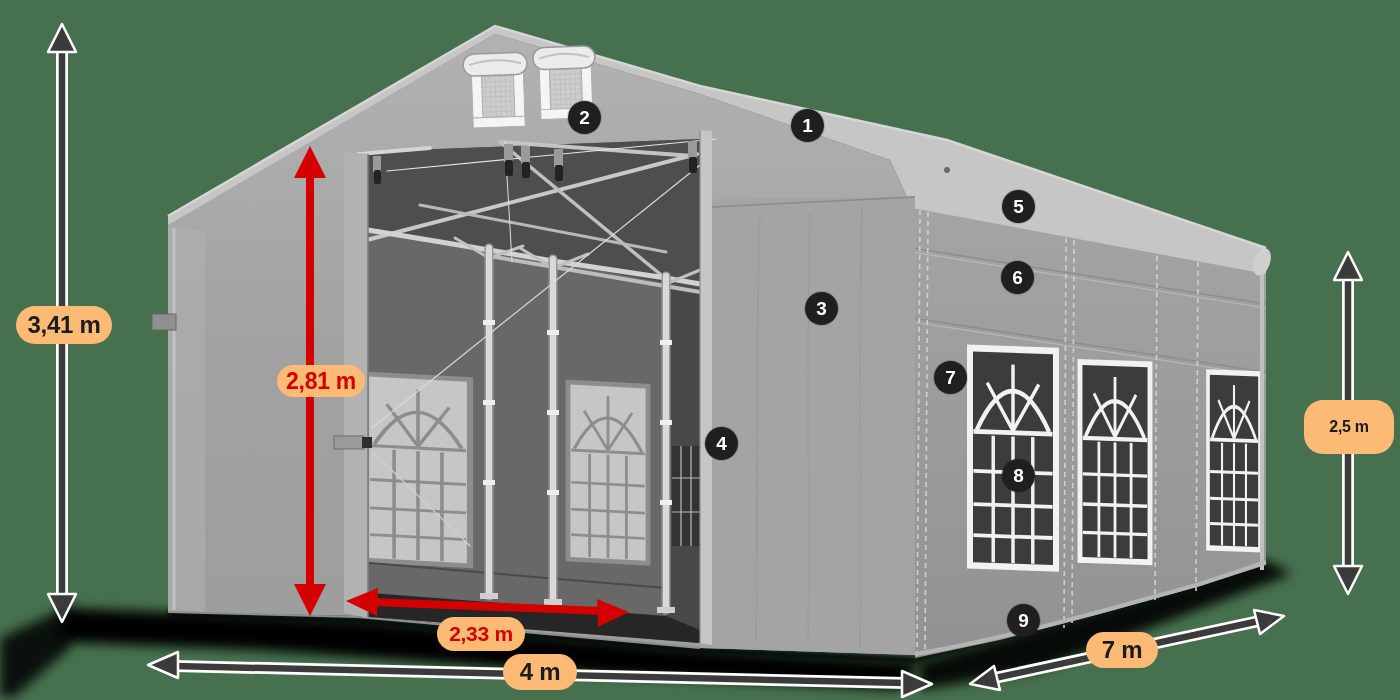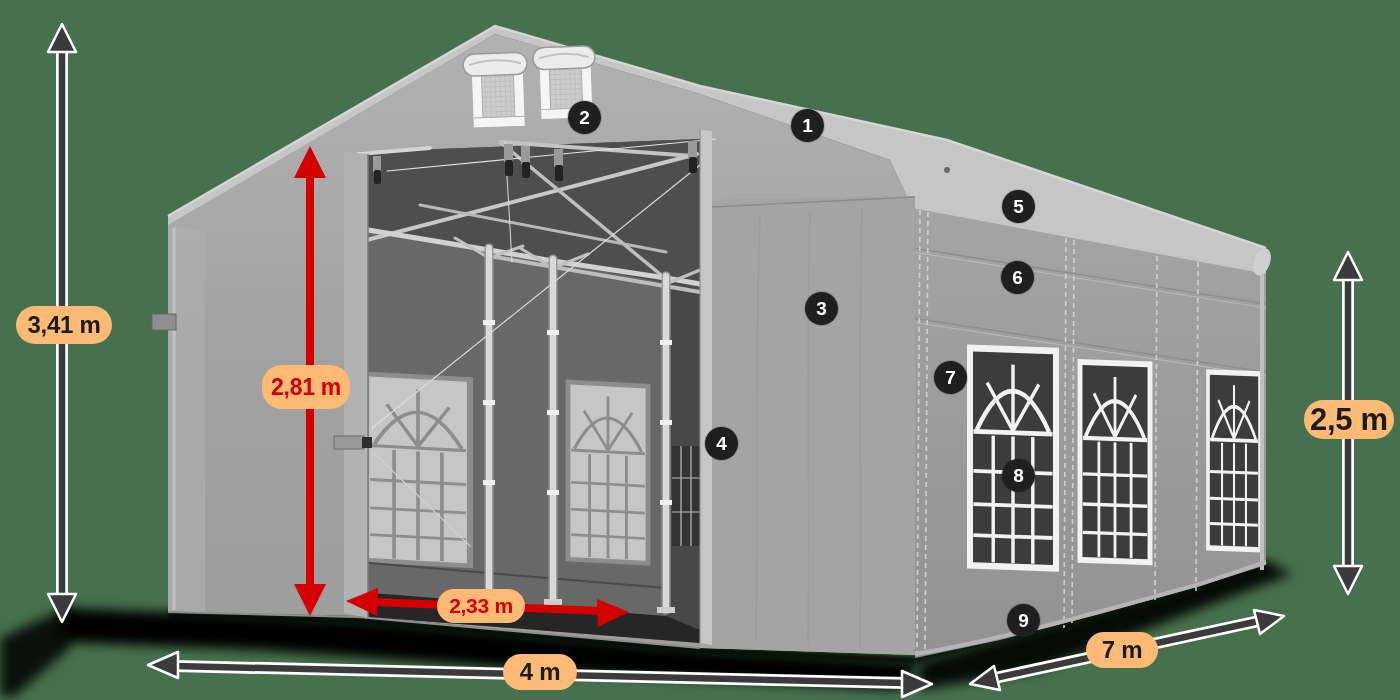--- a/index.html
+++ b/index.html
@@ -279,29 +279,29 @@
     <g>
       <line x1="372" y1="602" x2="603" y2="611" stroke="#D40000" stroke-width="8"></line>
       <polygon points="346,601 378,588 377,616" fill="#D40000"></polygon>
       <polygon points="629,612 597,599 598,627" fill="#D40000"></polygon>
     </g>
   </g>
 </svg>
 
 <div class="pill" style="left:16px;top:306px;width:96px;height:38px;border-radius:19px;font-size:24px;">3,41 m</div>
 
-<div class="pill red" style="left:262px;top:365px;width:88px;height:44px;border-radius:20px;font-size:23px;">2,81 m</div>
-
-<div class="pill red" style="left:437px;top:589px;width:88px;height:34px;border-radius:17px;font-size:21px;">2,33 m</div>
+<div class="pill red" style="left:277px;top:365px;width:88px;height:32px;border-radius:20px;font-size:23px;">2,81 m</div>
+
+<div class="pill red" style="left:437px;top:617px;width:88px;height:34px;border-radius:17px;font-size:21px;">2,33 m</div>
 
 <div class="pill" style="left:503px;top:654px;width:74px;height:36px;border-radius:18px;font-size:24px;">4 m</div>
 
 <div class="pill" style="left:1086px;top:632px;width:72px;height:36px;border-radius:18px;font-size:24px;">7 m</div>
 
-<div class="pill" style="left:1304px;top:400px;width:90px;height:39px;border-radius:19px;font-size:31px;">2,5 m</div>
+<div class="pill" style="left:1304px;top:400px;width:90px;height:54px;border-radius:19px;font-size:16px;">2,5 m</div>
 
 <div class="callout" style="left:791px;top:109px;">1</div>
 <div class="callout" style="left:568px;top:101px;">2</div>
 <div class="callout" style="left:805px;top:292px;">3</div>
 <div class="callout" style="left:705px;top:427px;">4</div>
 <div class="callout" style="left:1002px;top:190px;">5</div>
 <div class="callout" style="left:1001px;top:261px;">6</div>
 <div class="callout" style="left:934px;top:361px;">7</div>
 <div class="callout" style="left:1002px;top:459px;">8</div>
 <div class="callout" style="left:1007px;top:604px;">9</div>

